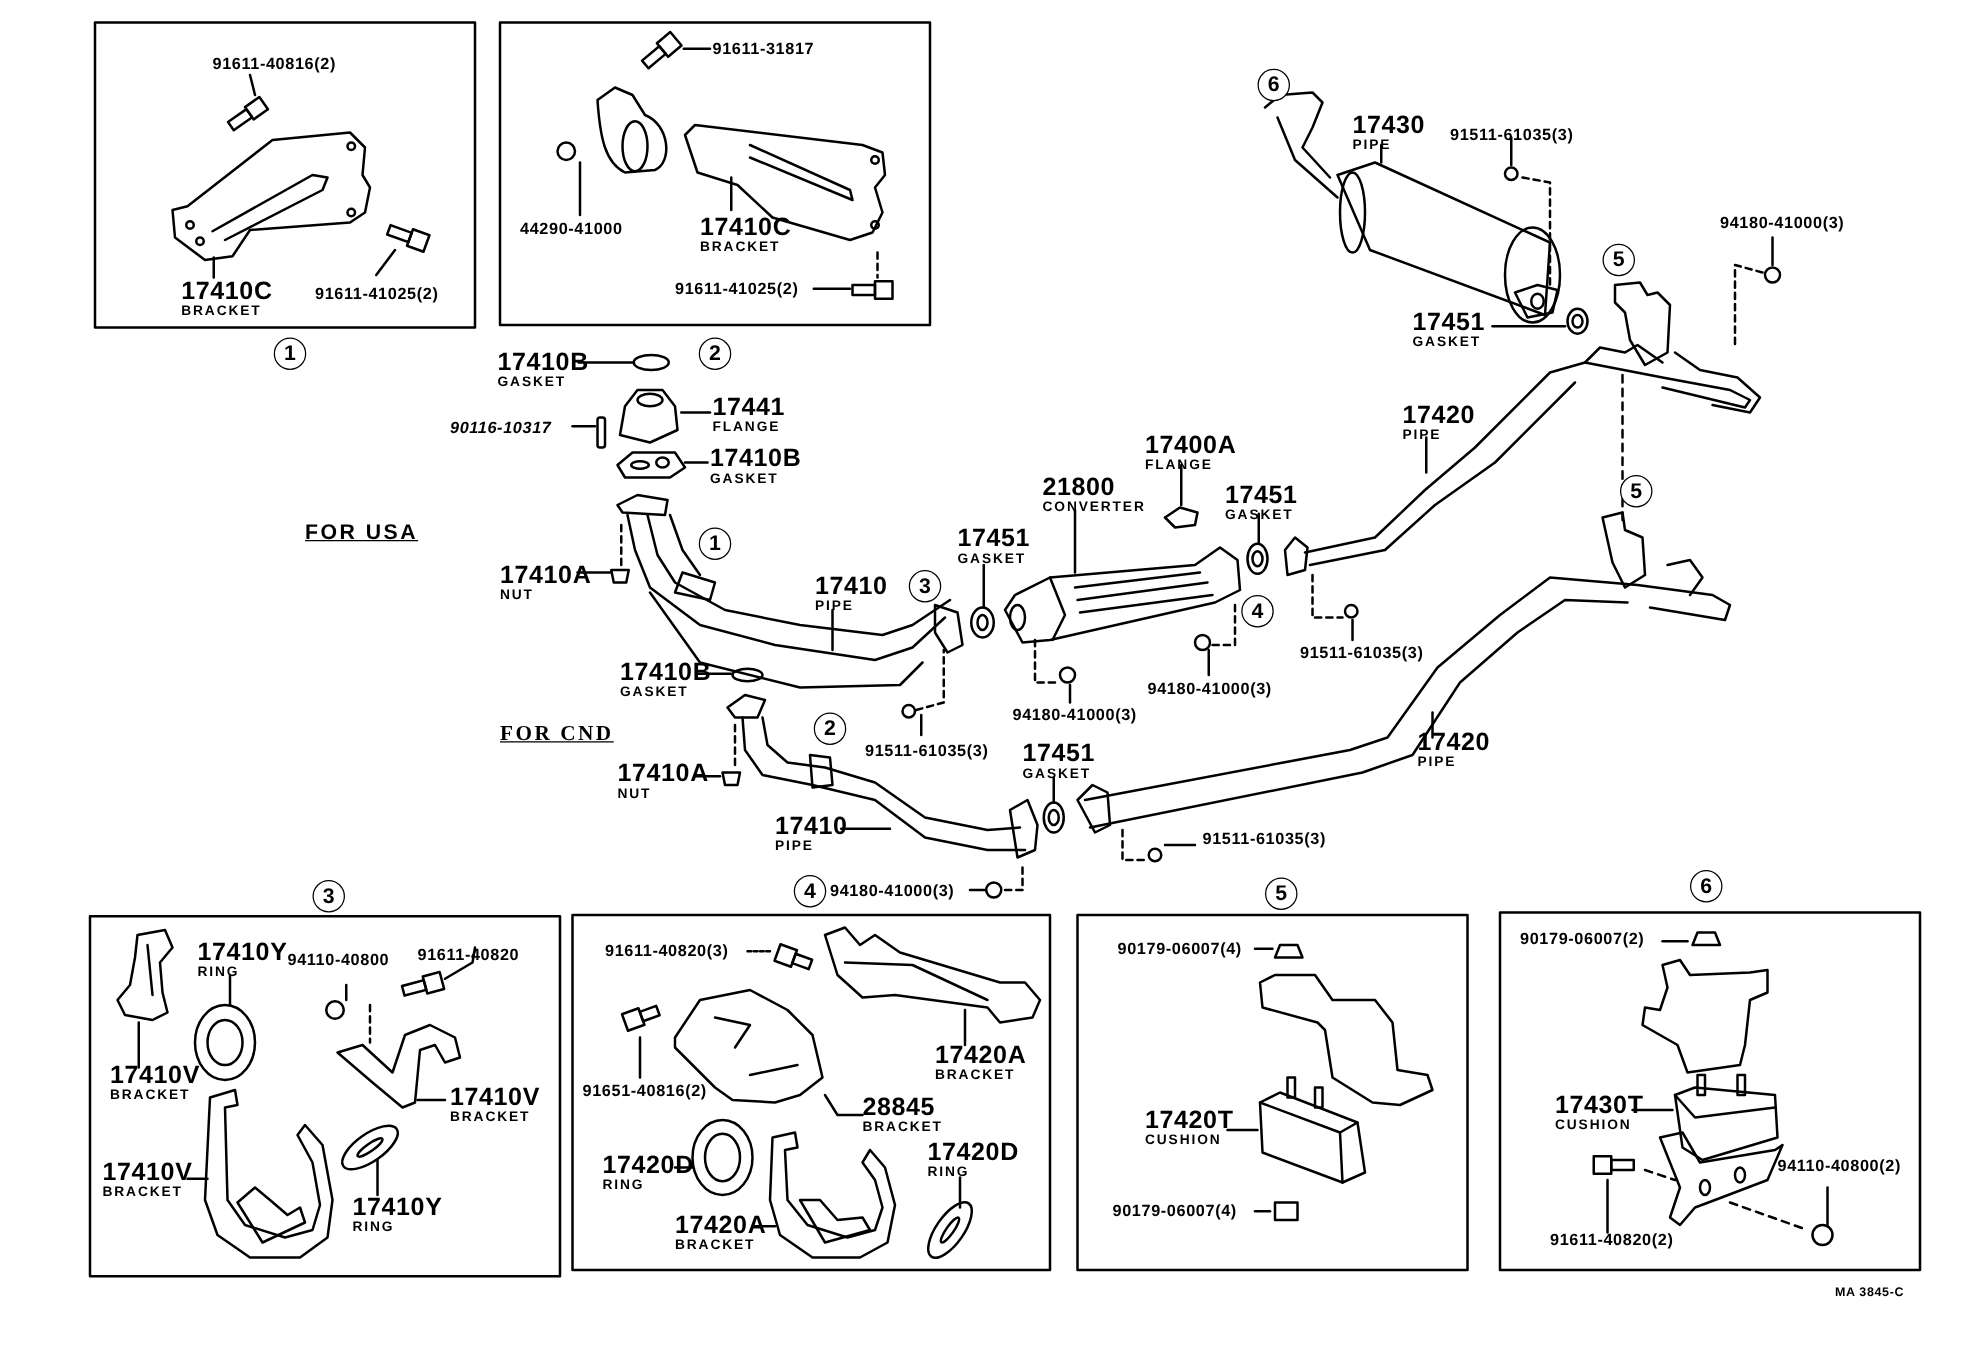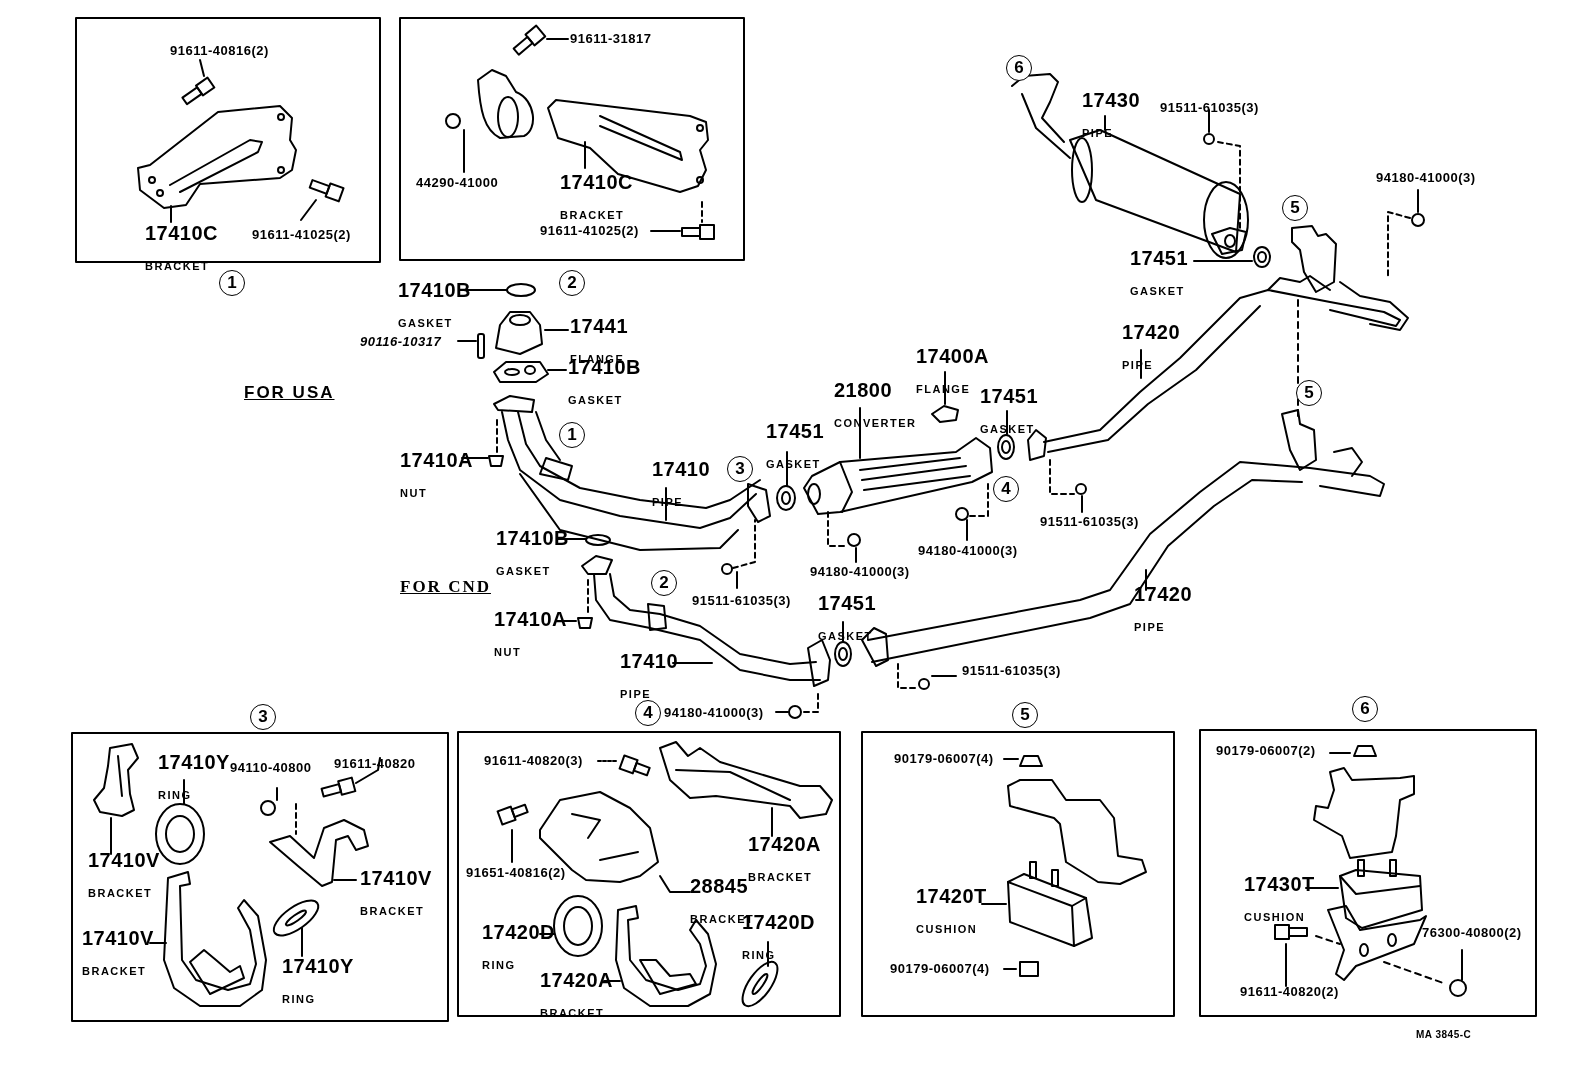--- a/index.html
+++ b/index.html
@@ -2,21 +2,21 @@
 <html><head>
 <meta charset="utf-8">
 <style>
   html, body { margin: 0; padding: 0; background: #ffffff; }
   body { width: 1576px; height: 1090px; position: relative; overflow: hidden;
          font-family: "Liberation Sans", "DejaVu Sans", sans-serif; color: #000; }
   #diagram { position: absolute; left: 0; top: 0; width: 1576px; height: 1090px; }
   .lbl { position: absolute; line-height: 1; white-space: nowrap; }
   .pn { font-size: 20px; font-weight: bold; letter-spacing: 0.5px; }
   .pn.sm { font-size: 13px; }
-  .nm { font-size: 11px; font-weight: bold; letter-spacing: 1.5px; display: block; margin-top: 18px; }
+  .nm { font-size: 11px; font-weight: bold; letter-spacing: 1.5px; display: block; margin-top: 1px; }
   .hdr { font-size: 17px; font-weight: bold; letter-spacing: 2px; text-decoration: underline; }
   .circ { position: absolute; width: 24px; height: 24px; border: 1.6px solid #000; border-radius: 50%;
           font-size: 17px; font-weight: bold; text-align: center; line-height: 24px; background: #fff; }
   .code { font-size: 10px; font-weight: bold; letter-spacing: 0.5px; }
 </style>
 </head>
 <body>
 
 <svg id="diagram" viewBox="0 0 1576 1090" xmlns="http://www.w3.org/2000/svg" fill="none" stroke="#000" stroke-width="2" stroke-linejoin="round" stroke-linecap="round">
 
@@ -305,21 +305,21 @@
     <rect x="-7" y="-7" width="14" height="14"></rect>
       <rect x="7" y="-4" width="18" height="8"></rect>
   </g>
   <path d="M1316 936 L1340 944" stroke-dasharray="6 5"></path>
   <line x1="1286" y1="944" x2="1286" y2="986"></line>
   <circle cx="1458" cy="988" r="8"></circle>
   <path d="M1384 962 L1446 984" stroke-dasharray="6 5"></path>
   <line x1="1462" y1="950" x2="1462" y2="980"></line>
 </svg>
 
-<div class="lbl hdr" style="left:244px;top:384px;">FOR  USA</div>
+<div class="lbl hdr" style="left:244px;top:417px;">FOR  USA</div>
 <div class="lbl hdr" style="left:400px;top:578px;font-family:Liberation Serif, serif;">FOR  CND</div>
 
 <div class="circ" style="left:219px;top:270px;">1</div>
 <div class="circ" style="left:559px;top:270px;">2</div>
 <div class="circ" style="left:559px;top:422px;">1</div>
 <div class="circ" style="left:727px;top:456px;">3</div>
 <div class="circ" style="left:993px;top:476px;">4</div>
 <div class="circ" style="left:651px;top:570px;">2</div>
 <div class="circ" style="left:635px;top:700px;">4</div>
 <div class="circ" style="left:1006px;top:55px;">6</div>
@@ -382,16 +382,16 @@
 <div class="lbl" style="left:482px;top:922px;"><span class="pn">17420D</span><span class="nm">RING</span></div>
 <div class="lbl" style="left:742px;top:912px;"><span class="pn">17420D</span><span class="nm">RING</span></div>
 <div class="lbl" style="left:540px;top:970px;"><span class="pn">17420A</span><span class="nm">BRACKET</span></div>
 
 <div class="lbl pn sm" style="left:894px;top:752px;">90179-06007(4)</div>
 <div class="lbl" style="left:916px;top:886px;"><span class="pn">17420T</span><span class="nm">CUSHION</span></div>
 <div class="lbl pn sm" style="left:890px;top:962px;">90179-06007(4)</div>
 
 <div class="lbl pn sm" style="left:1216px;top:744px;">90179-06007(2)</div>
 <div class="lbl" style="left:1244px;top:874px;"><span class="pn">17430T</span><span class="nm">CUSHION</span></div>
-<div class="lbl pn sm" style="left:1422px;top:926px;">76300-40800(2)</div>
+<div class="lbl pn sm" style="left:1422px;top:926px;">94110-40800(2)</div>
 <div class="lbl pn sm" style="left:1240px;top:985px;">91611-40820(2)</div>
 
-<div class="lbl code" style="left:1416px;top:1030px;">MA 3845-C</div>
+<div class="lbl code" style="left:1468px;top:1030px;">MA 3845-C</div>
 
 </body></html>

